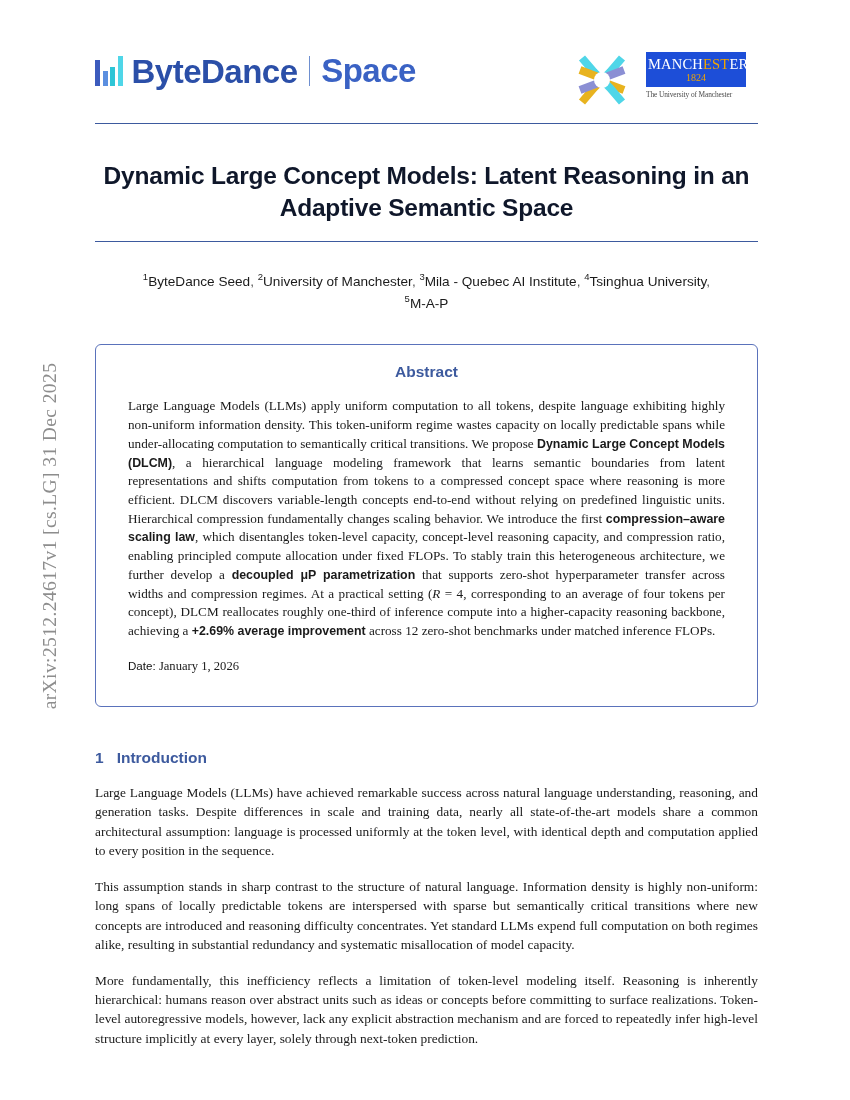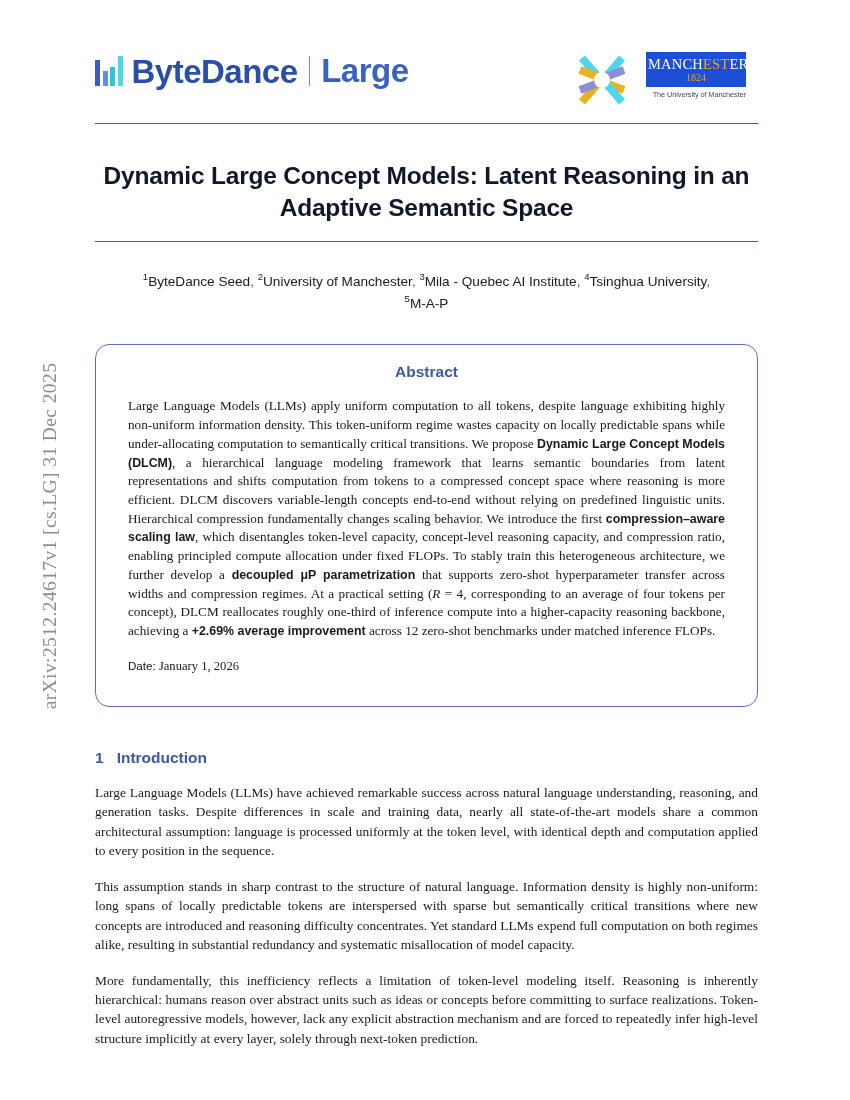--- a/index.html
+++ b/index.html
@@ -122,24 +122,24 @@
   }
   .manchester-word .yel { color: #f0a500; }
   .manchester-year {
     font-family: "Liberation Serif", serif;
     font-size: 10px;
     color: #f0a500;
     margin-top: 1px;
     line-height: 1;
   }
   .manchester-sub {
-    font-family: Liberation Sans, sans-serif;
+    font-family: Liberation Serif, serif;
     font-size: 7.4px;
     color: #4a4a4a;
-    text-align: right;
+    text-align: left;
     margin-top: 3px;
     white-space: nowrap;
     letter-spacing: -0.1px;
   }
 
   
   .rule {
     height: 1.4px;
     background: #3d5a9e;
     width: 100%;
@@ -168,21 +168,21 @@
     margin-top: 28px;
     line-height: 1.5;
   }
   .affil sup { font-size: 9.5px; vertical-align: super; }
   .affil .sep { color: #555; }
 
   
   .abstract-box {
     margin-top: 30px;
     border: 1.2px solid #5a72bb;
-    border-radius: 14px;
+    border-radius: 6px;
     padding: 18px 32px 30px 32px;
     box-sizing: border-box;
     width: 663px;
   }
   .abstract-title {
     font-family: "Liberation Sans", sans-serif;
     font-weight: bold;
     font-size: 15.5px;
     color: #3d5a9e;
     text-align: center;
@@ -254,21 +254,21 @@
 
     <div class="bd-logo">
       <span class="bd-bars">
         <i class="b1"></i>
           <i class="b2"></i>
           <i class="b3"></i>
           <i class="b4"></i>
       </span>
       <span class="bd-text">ByteDance</span>
       <span class="bd-sep"></span>
-      <span class="bd-seed">Large</span>
+      <span class="bd-seed">Space</span>
     </div>
 
     <div class="mila-logo">
       <svg viewBox="0 0 60 60" width="60" height="60" aria-hidden="true">
         <g fill="none" stroke-width="8" stroke-linecap="butt">
           <path d="M10 8 L22 22 L30 30" stroke="#4fd6e8"></path>
           <path d="M50 8 L38 22 L30 30" stroke="#4fd6e8"></path>
           <path d="M8 20 L24 26 L30 30" stroke="#e8b31f"></path>
           <path d="M52 40 L36 34 L30 30" stroke="#e8b31f"></path>
           <path d="M10 52 L22 38 L30 30" stroke="#e8b31f"></path>

